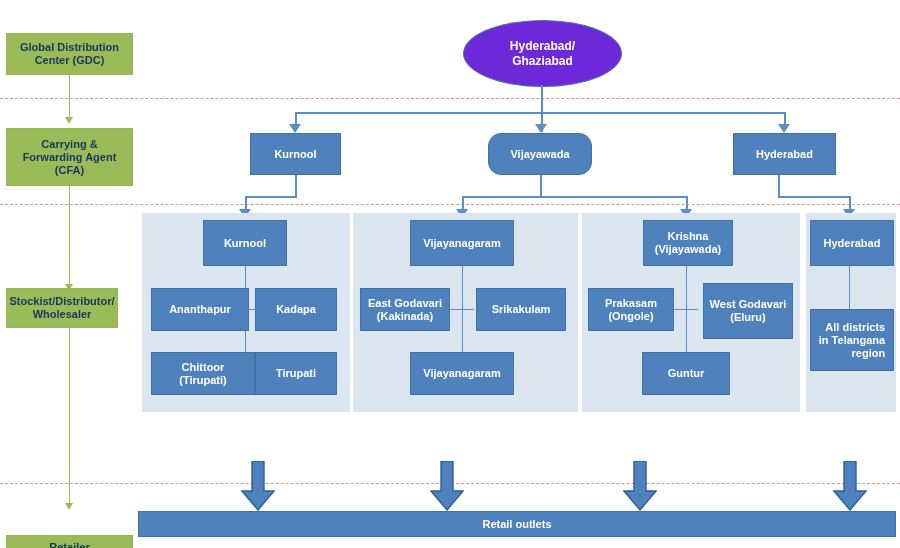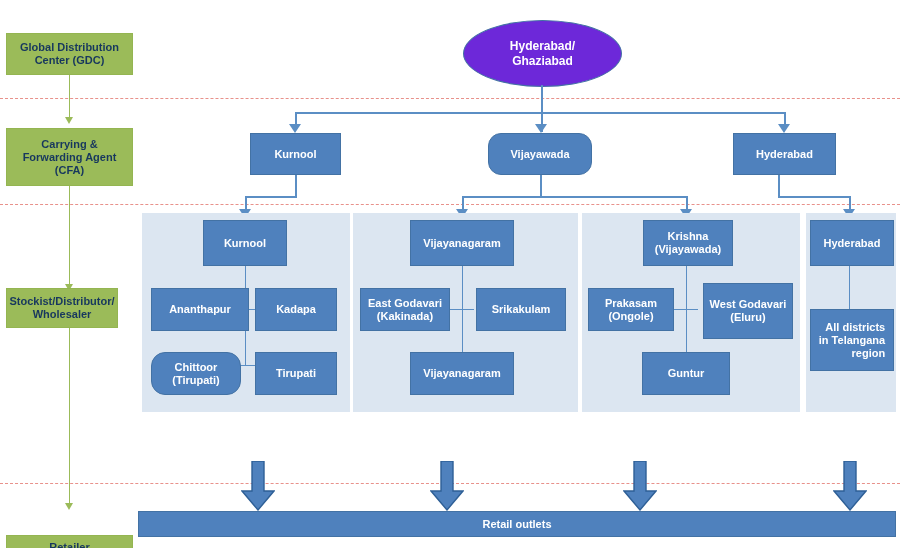--- a/index.html
+++ b/index.html
@@ -105,21 +105,21 @@
   <div class="panel" style="left:142px;top:213px;width:208px;height:199px;"></div>
 
   <div class="blue-box" style="left:203px;top:220px;width:84px;height:46px;">Kurnool</div>
 
   <div class="vline-thin" style="left:245px;top:266px;height:99px;"></div>
   <div class="hline-thin" style="left:233px;top:309px;width:24px;"></div>
   <div class="hline-thin" style="left:233px;top:365px;width:24px;"></div>
 
   <div class="blue-box" style="left:151px;top:288px;width:98px;height:43px;">Ananthapur</div>
   <div class="blue-box" style="left:255px;top:288px;width:82px;height:43px;">Kadapa</div>
-  <div class="blue-box" style="left:151px;top:352px;width:90px;height:43px;border-radius:14px;">Chittoor<br>(Tirupati)</div>
+  <div class="blue-box" style="left:151px;top:352px;width:104px;height:43px;">Chittoor<br>(Tirupati)</div>
   <div class="blue-box" style="left:255px;top:352px;width:82px;height:43px;">Tirupati</div>
 
   <div class="panel" style="left:353px;top:213px;width:225px;height:199px;"></div>
 
   <div class="blue-box" style="left:410px;top:220px;width:104px;height:46px;">Vijayanagaram</div>
 
   <div class="vline-thin" style="left:462px;top:266px;height:86px;"></div>
   <div class="hline-thin" style="left:450px;top:309px;width:24px;"></div>
 
   <div class="blue-box" style="left:360px;top:288px;width:90px;height:43px;">East Godavari<br>(Kakinada)</div>

